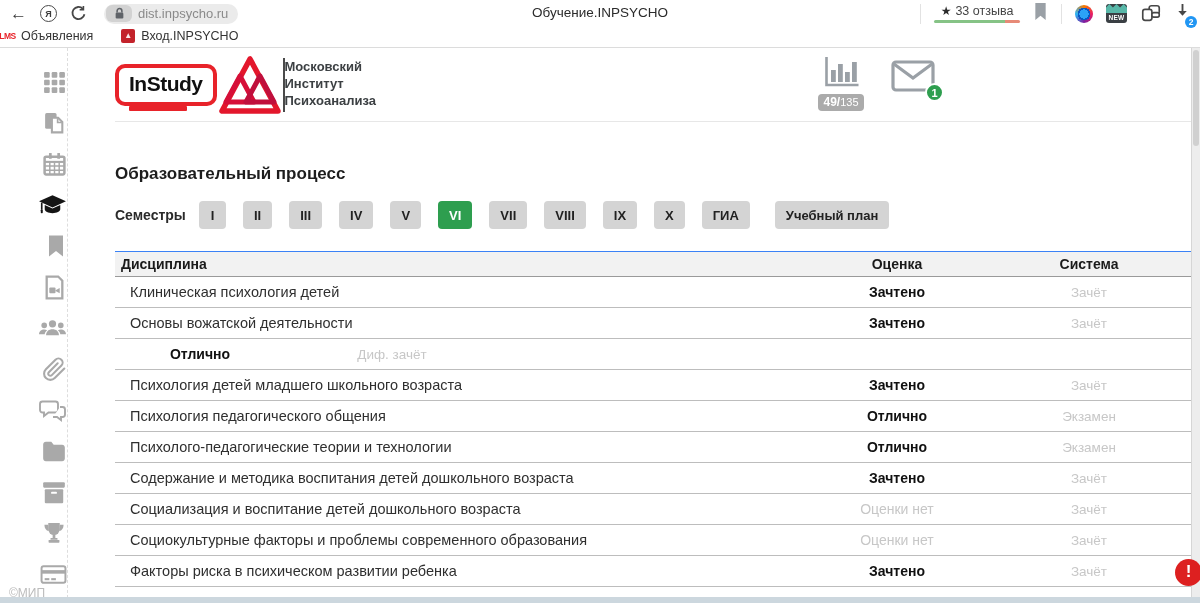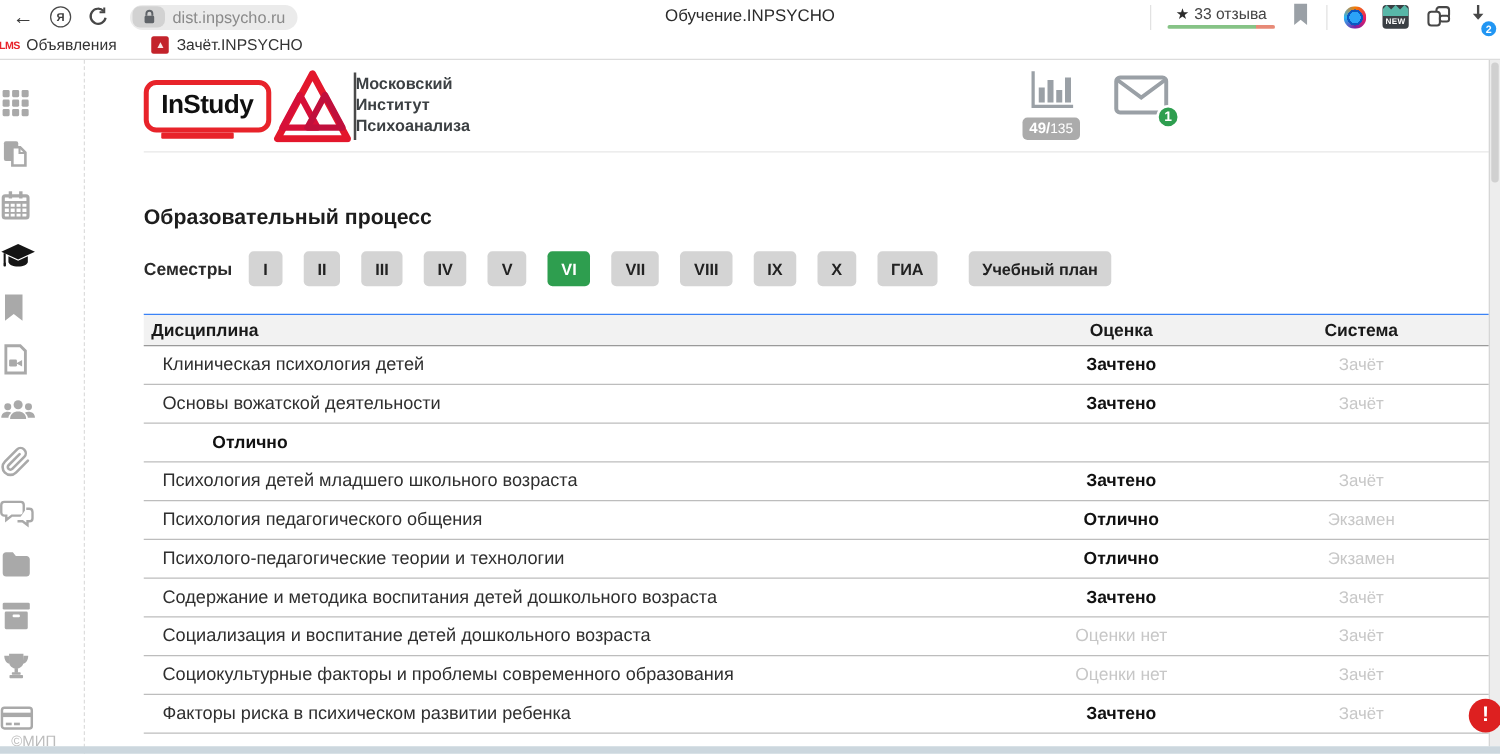--- a/index.html
+++ b/index.html
@@ -53,21 +53,21 @@
   .favicon { width:15px; height:14px; display:flex; align-items:center; justify-content:center; }
   .favicon.lms-favicon { color:var(--brand_red,#e31e24); font-size:8.5px; font-weight:bold;
     letter-spacing:-.5px; }
   .favicon.mip-favicon { background:#c3232b; border-radius:2px; width:14px; height:14px;
     color:rgba(255,255,255,.9); font-size:8px; line-height:14px; text-align:center; }
 
   
   .window-body { position:relative; height:555px; display:flex; background:#fff; }
 
   .sidebar { width:68px; flex:0 0 68px; display:flex; flex-direction:column;
-    align-items:flex-start; padding-top:21px; border-right:1px dashed #ddd; position:relative; }
+    align-items:flex-end; padding-top:21px; border-right:1px dashed #ddd; position:relative; }
   .sb-icon { height:26px; margin-bottom:15px; color:#a9a9a9; display:flex;
     align-items:center; justify-content:center; cursor:pointer; }
   .sb-icon.active { color:#151515; }
   .sb-copy { position:absolute; left:9px; bottom:3px; font-size:12px; color:#bcbcbc; }
 
   main { flex:1; position:relative; padding:0 4px 0 47px; }
 
   .site-header { height:74px; border-bottom:1px solid #e7e7e7; display:flex;
     align-items:center; position:relative; }
   .logo-group { display:flex; align-items:center; }
@@ -191,21 +191,21 @@
 
 <div class="bookmarks-bar">
 
     <span class="bm-item">
       <span class="favicon lms-favicon">LMS</span>
       <span class="bm-label">Объявления</span>
     </span>
 
     <span class="bm-item">
       <span class="favicon mip-favicon">▲</span>
-      <span class="bm-label">Зачёт.INPSYCHO</span>
+      <span class="bm-label">Вход.INPSYCHO</span>
     </span>
   </div>
 
 <div class="window-body">
   <aside class="sidebar">
 
       <span class="sb-icon">
         <svg width="25" height="25" viewBox="0 0 24 24" fill="currentColor">
           <g>
             <rect x="2" y="2" width="5.4" height="5.4" rx="1"></rect>
@@ -419,20 +419,21 @@
                 <span class="book"></span>
                 <span class="disc-label">Основы вожатской деятельности</span>
               </div>
               <div class="c-grade"><span class="grade-val">Зачтено</span></div>
               <div class="c-sys"><span class="sys-val">Зачёт</span></div>
 
             </div>
 
             <div class="trow">
               <div class="c-grade"><span class="grade-val">Отлично</span></div>
+              <div class="c-sys"><span class="sys-val">Диф. зачёт</span></div>
 
             </div>
 
             <div class="trow">
               <div class="c-disc">
                 <span class="book"></span>
                 <span class="disc-label">Психология детей младшего школьного возраста</span>
               </div>
               <div class="c-grade"><span class="grade-val">Зачтено</span></div>
               <div class="c-sys"><span class="sys-val">Зачёт</span></div>

